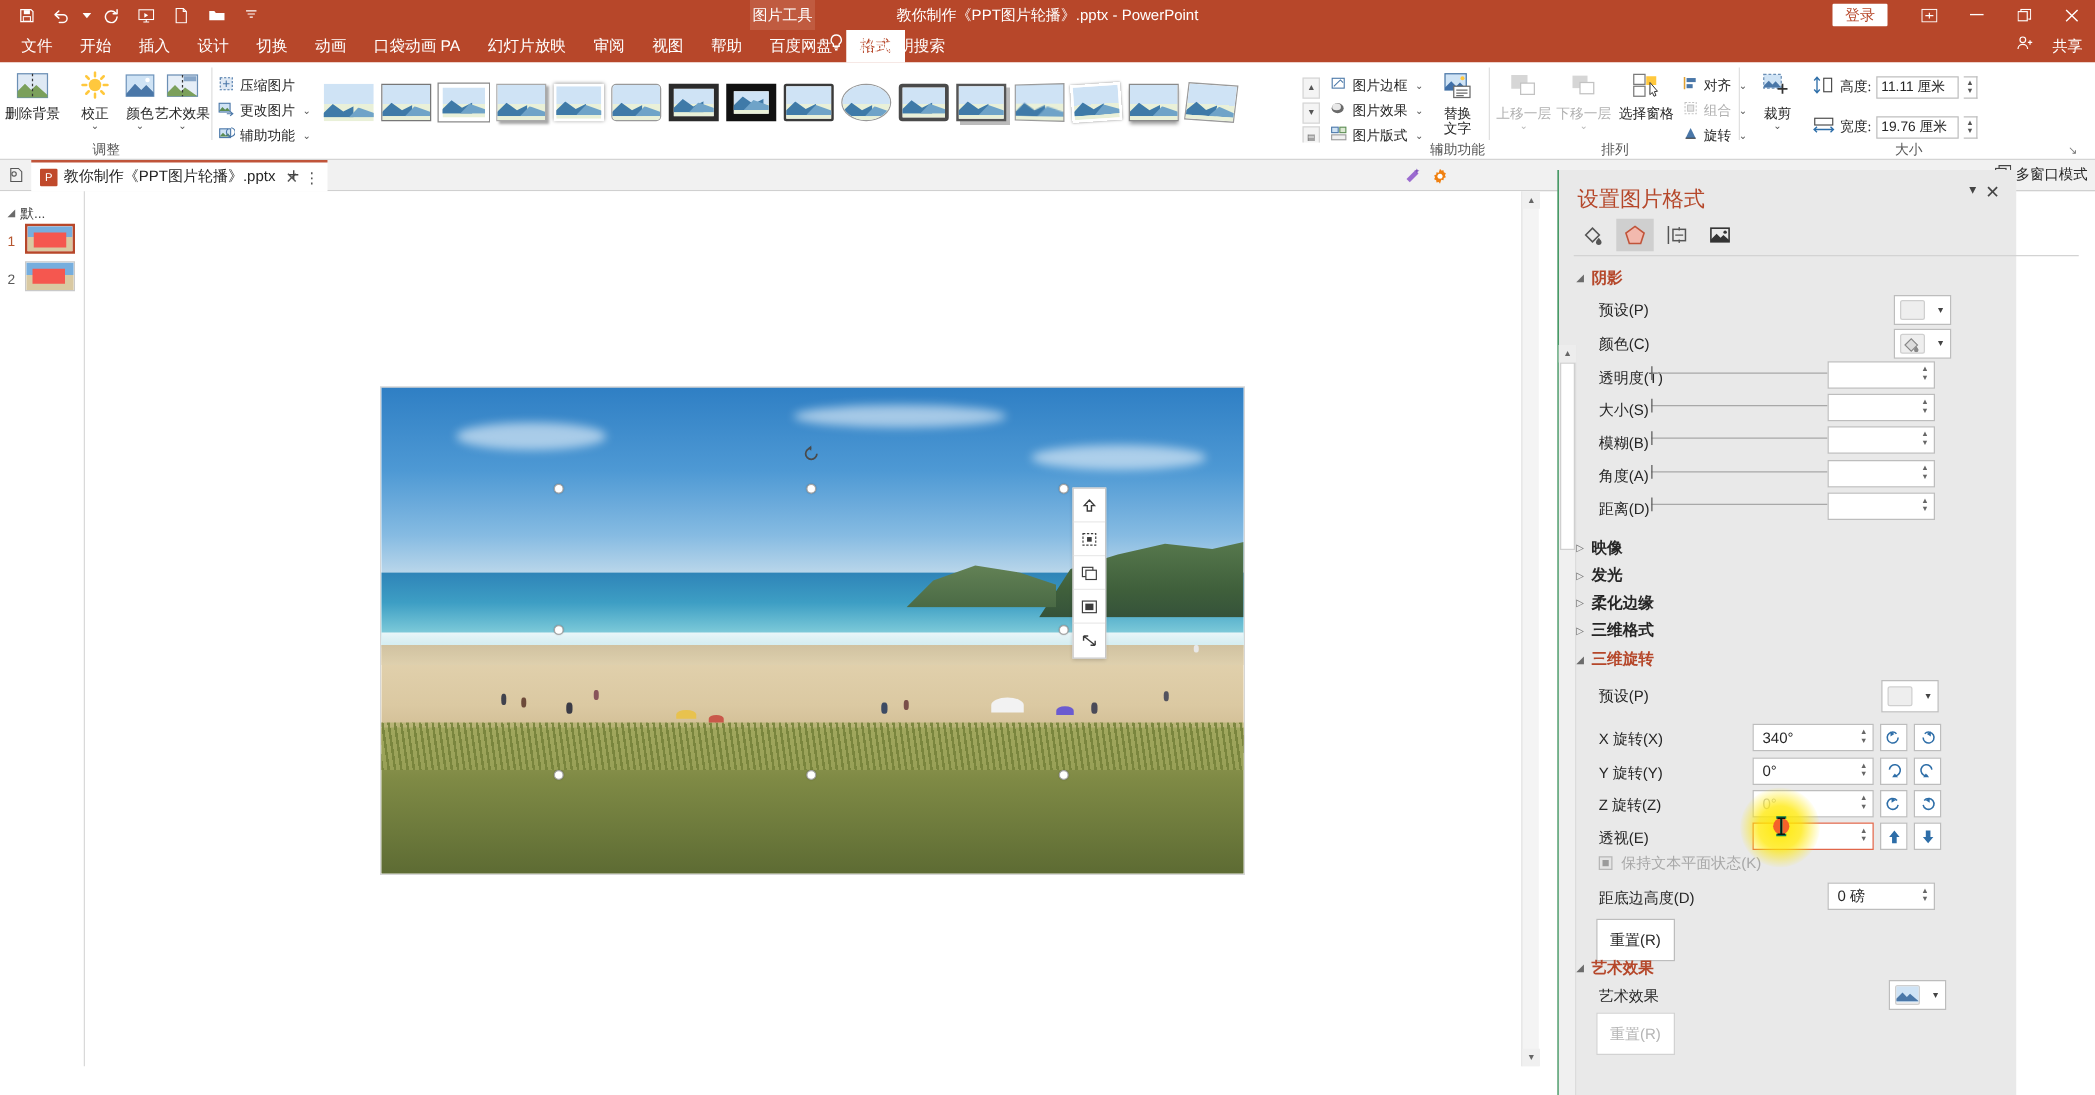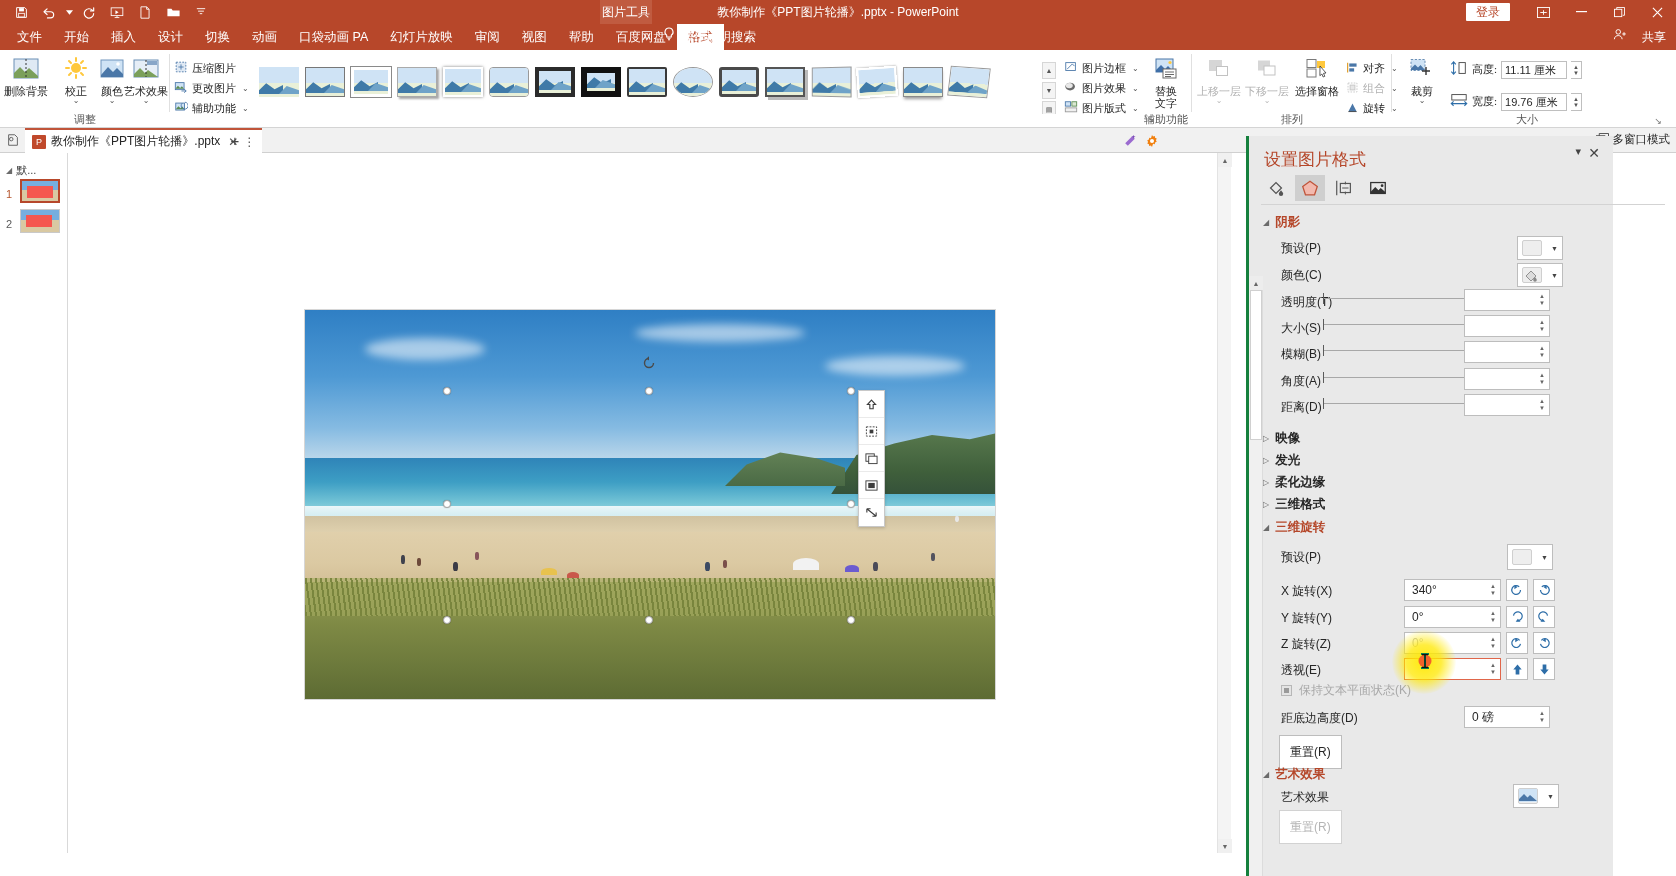--- a/index.html
+++ b/index.html
@@ -217,21 +217,21 @@
     position:absolute; left:858px; top:390px; width:27px;
     background:#fff; border:1px solid #c8c8c8; box-shadow:0 1px 3px rgba(0,0,0,.18);
   }
   .minibar .mb{ width:25px; height:27px; display:flex; align-items:center; justify-content:center;
     border-bottom:1px solid #eaeaea; color:#3c3c3c; }
   .minibar .mb:last-child{ border-bottom:0; }
 
   
   .pane{
     position:absolute; left:1246px; top:136px; width:367px; height:740px;
-    background:#e9e9e9; border-left:3px solid #15803d;
+    background:#e9e9e9; border-left:1px solid #15803d;
   }
   .pane-title{ position:absolute; left:15px; top:12px; font-size:17px; color:#b5472a; }
   .pane-close{ position:absolute; right:10px; top:8px; width:18px; height:18px;
     display:flex; align-items:center; justify-content:center; color:#444; font-size:14px; }
   .pane-pin{ position:absolute; right:32px; top:9px; font-size:11px; color:#444; }
   .pane-tabs{ position:absolute; left:12px; top:38px; height:28px; display:flex; align-items:center; gap:4px;}
   .pt{ width:30px; height:26px; display:flex; align-items:center; justify-content:center; }
   .pt.active{ background:#cfcfcf; }
   .pane-rule{ position:absolute; left:12px; top:68px; width:404px; height:1px; background:#d3d3d3; }
   .pane-body{ position:absolute; left:0; top:70px; width:430px; height:670px; }

